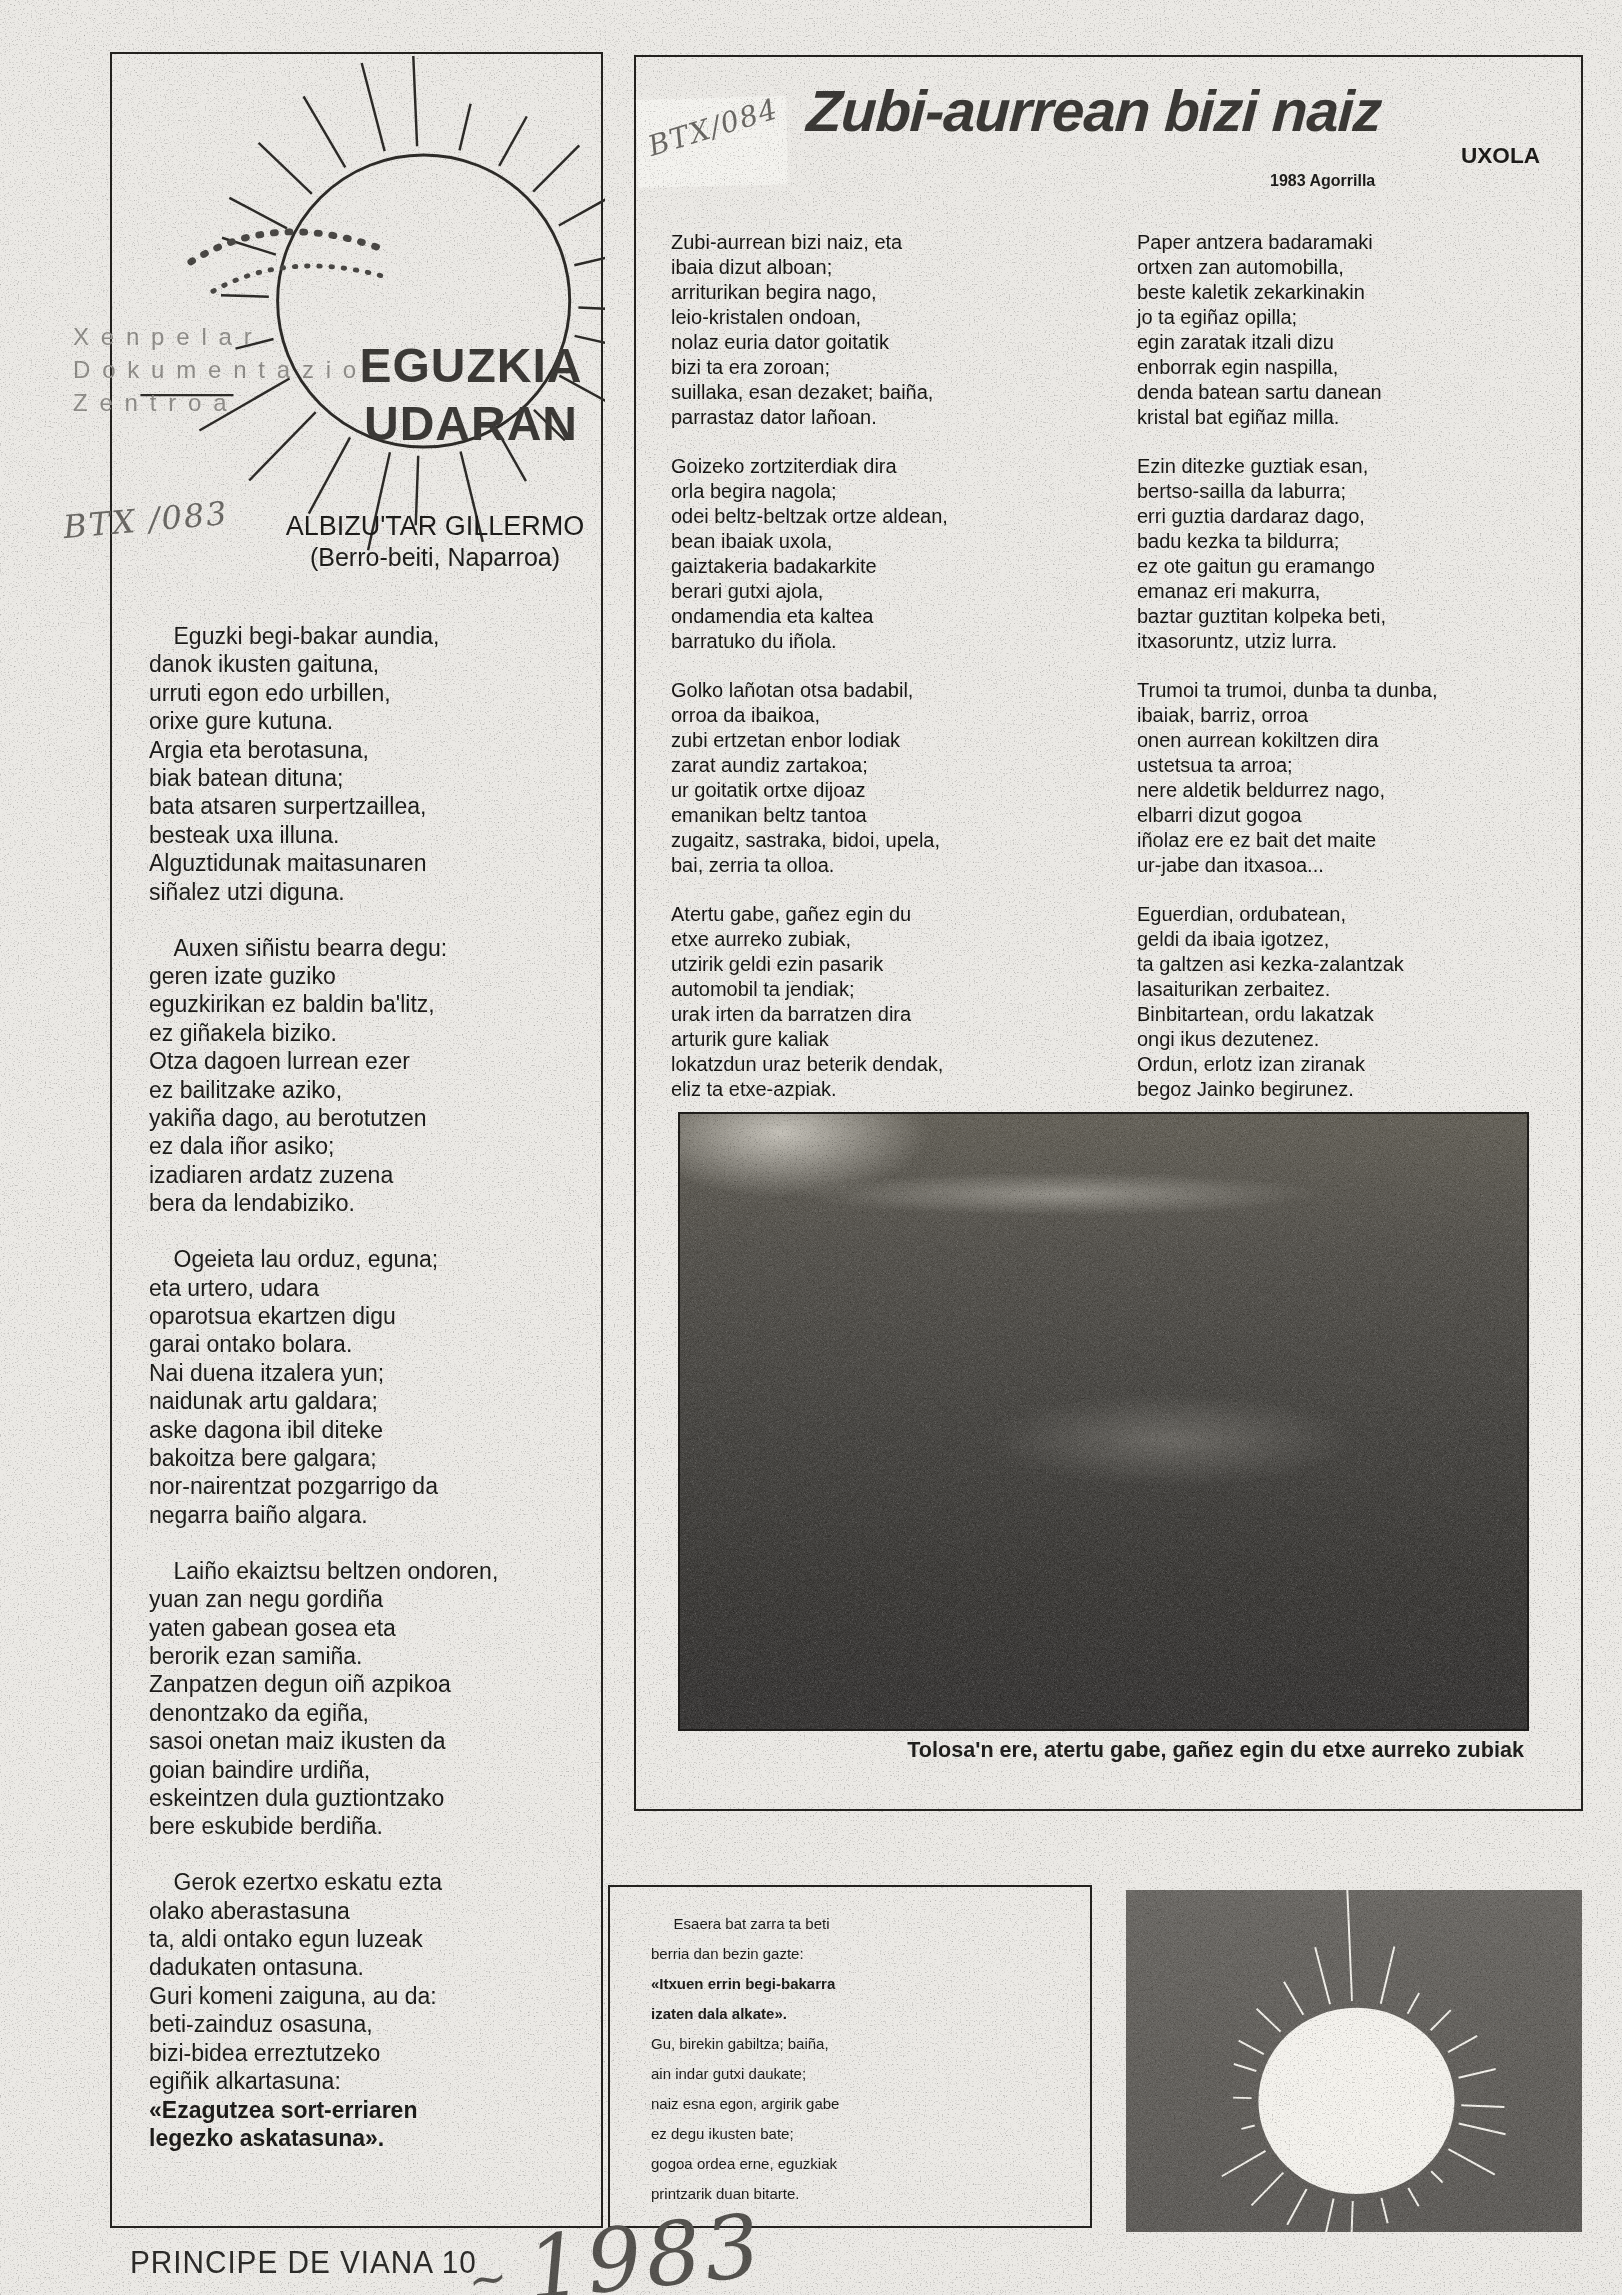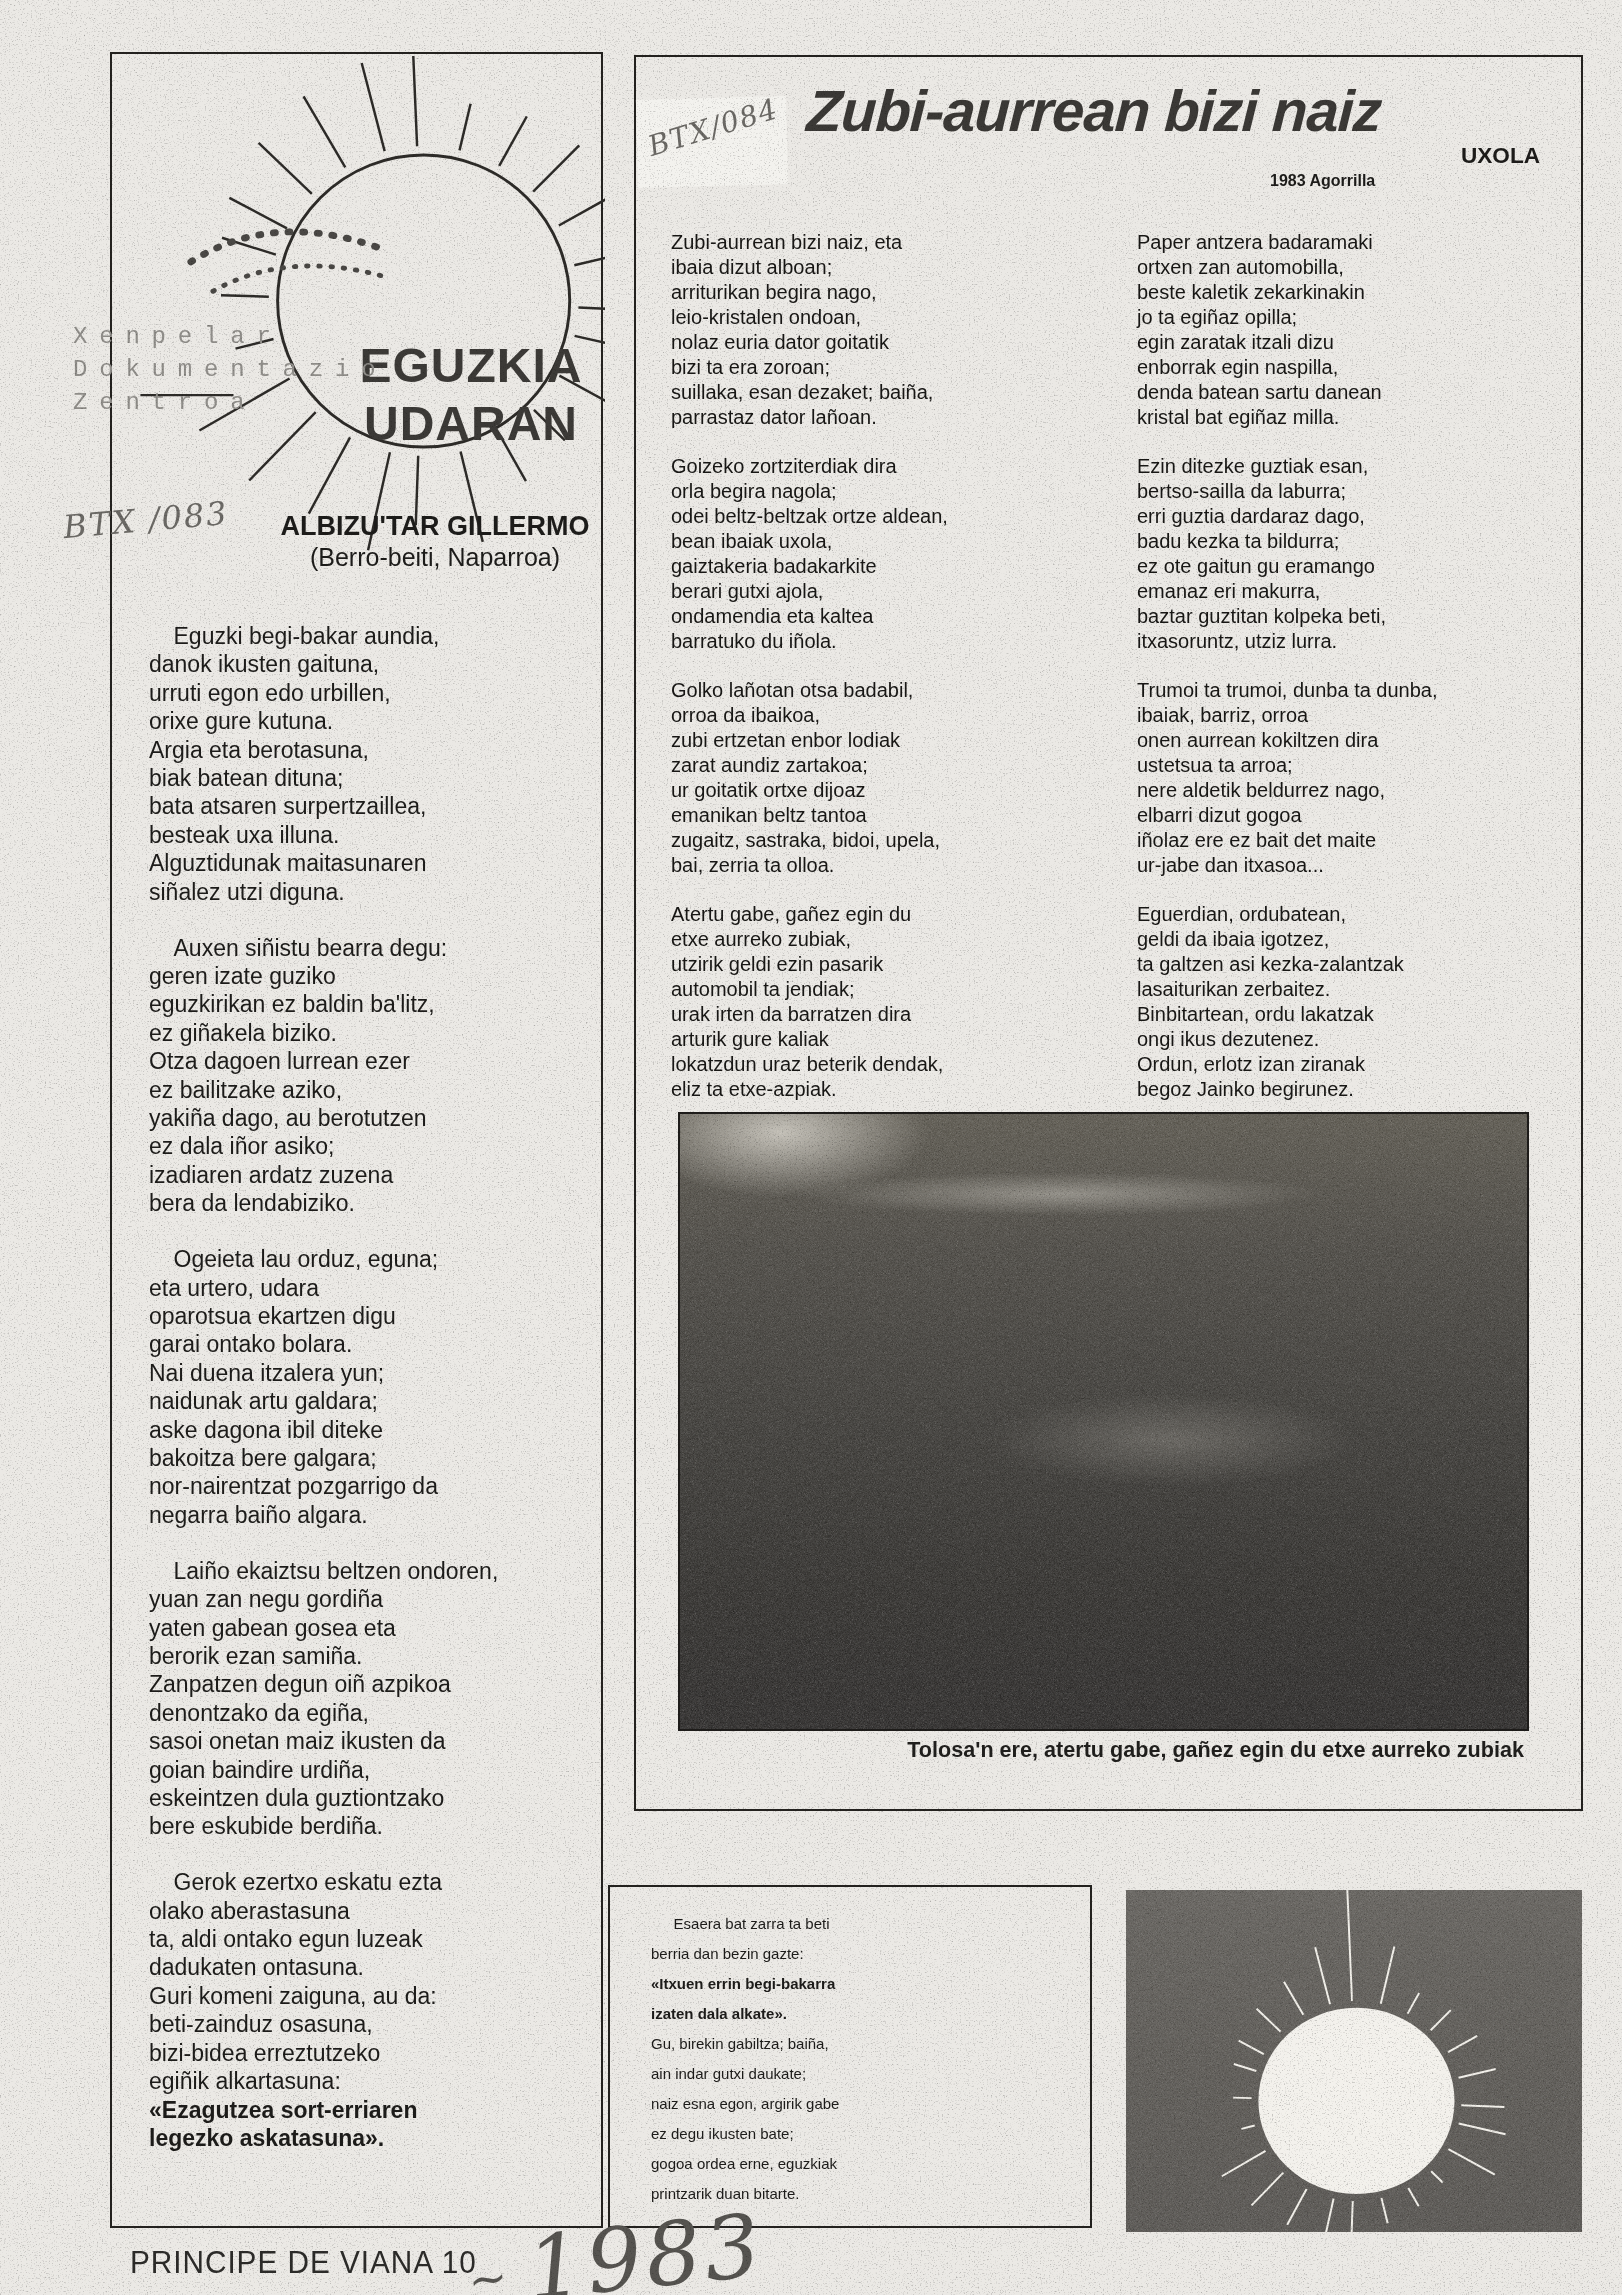--- a/index.html
+++ b/index.html
@@ -6,28 +6,28 @@
   .page{position:relative;width:1622px;height:2295px;background:#ebe9e5;overflow:hidden;
         font-family:"Liberation Sans",sans-serif;color:#1d1c1a;}
   .abs{position:absolute;}
   svg.fill{position:absolute;inset:0;width:100%;height:100%;}
   
   .rule-box{position:absolute;border:2.5px solid #24221f;box-sizing:border-box;background:transparent;}
   
   .logo-text{position:absolute;left:318px;top:337px;width:226px;text-align:center;
              font-weight:bold;font-size:48px;line-height:58px;letter-spacing:1px;color:#3c3a37;margin-left:40px;}
   .stamp{position:absolute;left:73px;top:320px;width:373px;color:#8f8d89;
-         font-family:Liberation Mono, monospace;font-size:24px;line-height:33px;letter-spacing:11.8px;}
+         font-family:Liberation Sans, sans-serif;font-size:24px;line-height:33px;letter-spacing:11.8px;}
   .handwrite{position:absolute;font-family:"DejaVu Serif",serif;font-style:italic;color:#6b6965;}
   .hw-083{left:63px;top:501px;font-size:32px;transform:rotate(-5deg);letter-spacing:2px;}
   .hw-084{left:646px;top:111px;font-size:28.4px;transform:rotate(-17deg);letter-spacing:1.5px;}
   .hw-year{left:527px;top:2206px;font-size:87px;transform:rotate(-6deg);letter-spacing:3.9px;color:#56544ف0;color:#565450;}
   .hw-squig{left:468px;top:2251px;font-size:47px;color:#565450;transform:rotate(-8deg);}
   .author{position:absolute;left:272px;top:510px;width:326px;text-align:center;}
-  .author .name{font-weight:bold;font-size:27px;line-height:32px;}
+  .author .name{font-weight:normal;font-size:27px;line-height:32px;}
   .author .origin{font-size:25px;line-height:30px;}
   
   .poem .stanza{margin:0;}
   .poem .line{white-space:nowrap;}
   .poem-left{left:149px;top:610px;width:451px;font-size:23px;line-height:28.4px;margin-top:12px;}
   .poem-left .stanza{margin-bottom:27.5px;}
   .poem-left .stanza .line:first-child{text-indent:24.5px;}
   .poem-bottom{left:651px;top:1909px;width:427px;font-size:15px;line-height:30px;}
   .poem-bottom .stanza .line:first-child{text-indent:22.6px;}
   .line.bold{font-weight:bold;}

